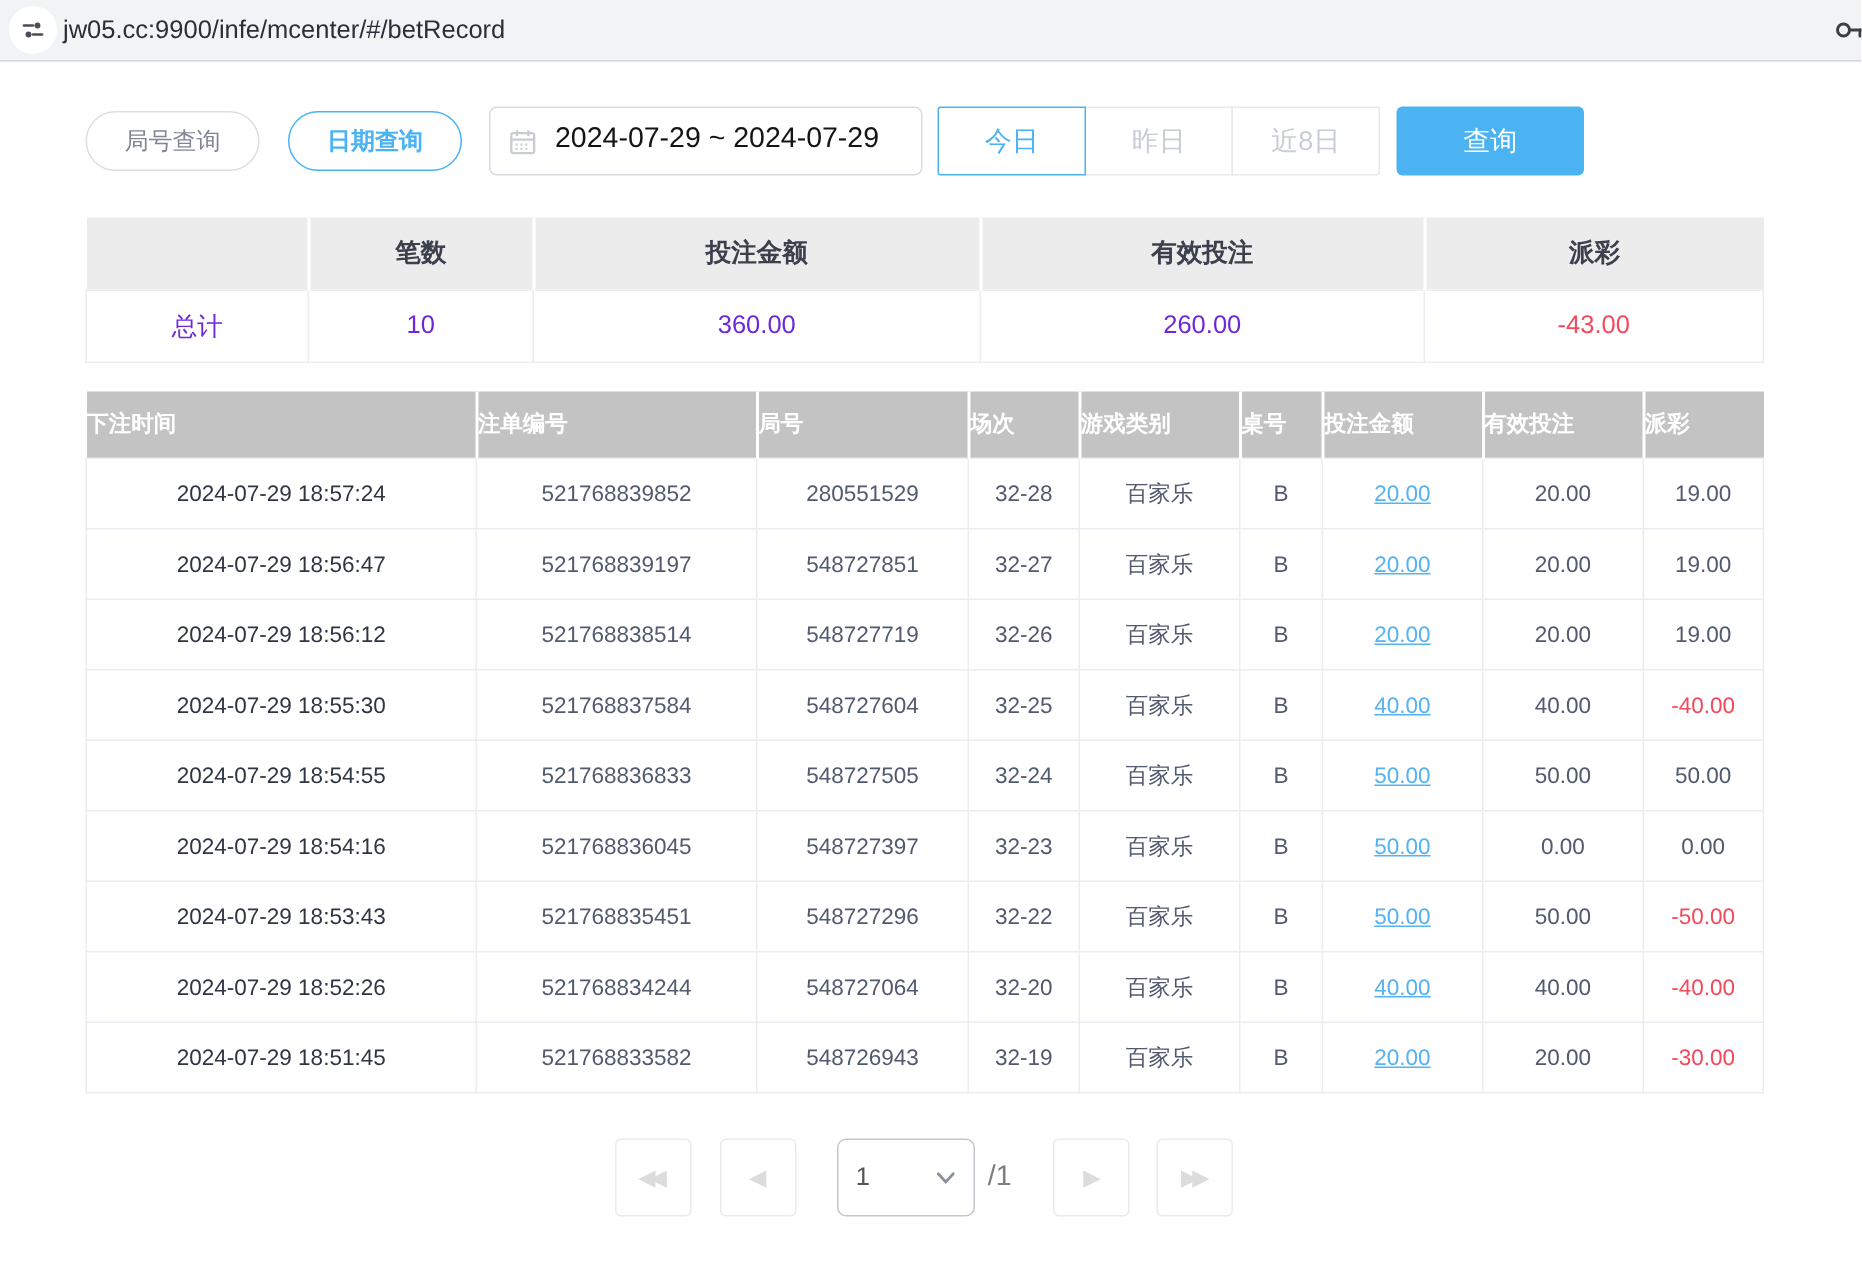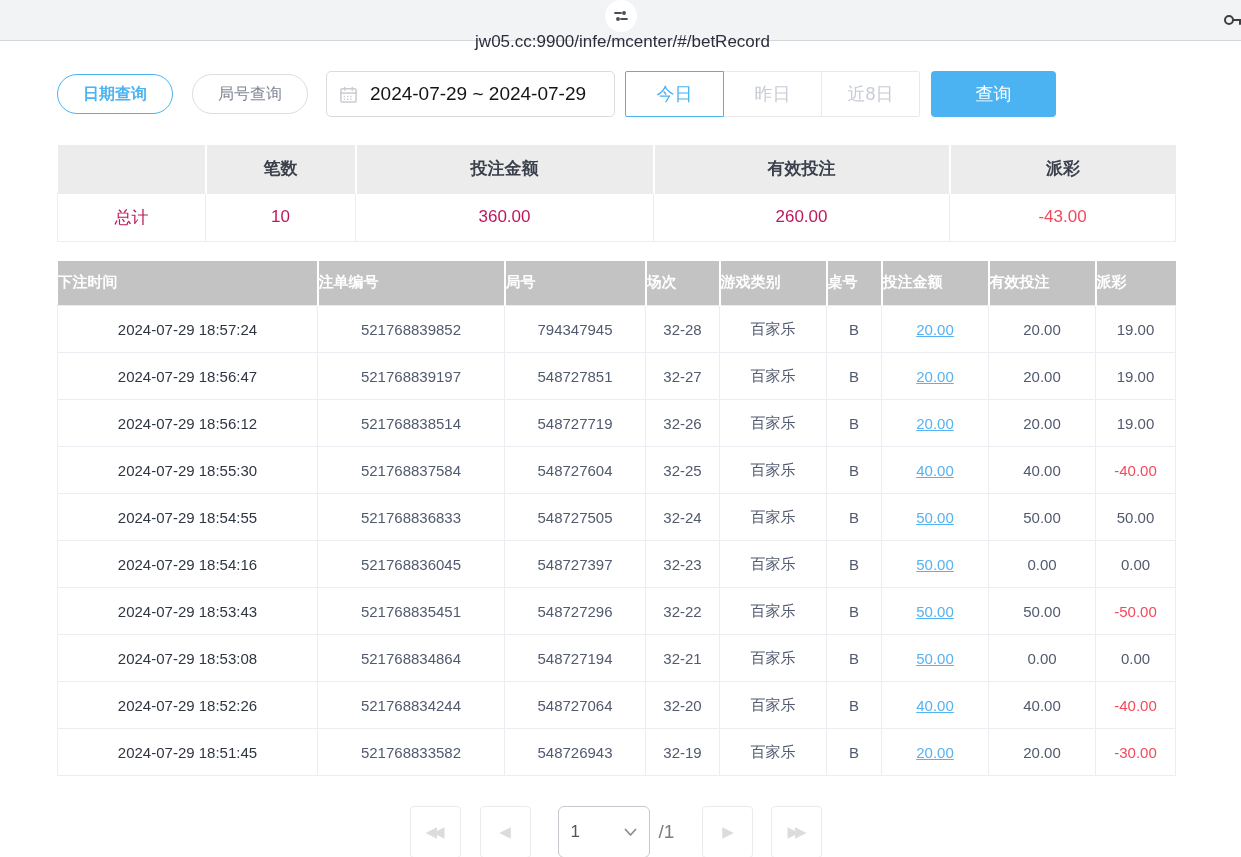--- a/index.html
+++ b/index.html
@@ -8,41 +8,41 @@
     --inactive:#c8ccd4; --gray:#808695;
   }
   *{box-sizing:border-box; margin:0; padding:0;}
   body{
     width:1241px; height:857px; overflow:hidden; background:#fff;
     font-family:"Liberation Sans","DejaVu Sans",sans-serif;
   }
   
   .urlbar{
     height:41px; background:#f2f3f5; border-bottom:1px solid #d4d6db;
-    display:flex; align-items:center; padding:0 6px; position:relative;flex-direction:column;
+    display:flex; align-items:center; padding:0 6px; position:relative;
   }
   .site-icon-circle{
     width:32px; height:32px; border-radius:50%; background:#fff;
     display:flex; align-items:center; justify-content:center; flex:0 0 auto;
   }
   .url-text{ font-size:17px; color:#2b2e3a; margin-left:4px; white-space:nowrap; }
   .key-icon-wrap{ position:absolute; right:-7px; top:9px; }
   
   .content{ padding-left:57px; width:1175px; }
   .filter-row{ margin-top:30px; display:flex; align-items:center; height:46px; }
   .pill-btn{
     height:40px; padding:0 25px; border-radius:20px; background:#fff;
     font-size:16px; display:flex; align-items:center; cursor:pointer;
     border:1px solid #dcdee2; color:var(--gray);
   }
   .pill-btn.active{ border-color:var(--accent); color:var(--accent); font-weight:bold; }
   .pill-btn + .pill-btn{ margin-left:19px; }
   .date-input{
     margin-left:18px; width:289px; height:46px; border:1px solid #d9dbe0;
-    border-radius:5px; display:flex; align-items:center; padding:0 12px;
+    border-radius:5px; display:flex; align-items:flex-end; padding:12px 12px;
     background:#fff; cursor:pointer;
   }
   .date-text{ font-size:19px; color:#141414; margin-left:12px; white-space:nowrap; }
   .seg-group{ display:flex; margin-left:10px; }
   .seg-btn{
     width:99px; height:46px; background:#fff; border:1px solid #e9e9e9;
     font-size:18px; color:var(--inactive); display:flex; align-items:center;
     justify-content:center; cursor:pointer; margin-left:-1px;
   }
   .seg-btn:first-child{ margin-left:0; border-radius:2px 0 0 2px; }
@@ -56,21 +56,21 @@
   }
   
   table{ border-collapse:collapse; table-layout:fixed; }
   .summary-table{ width:1118px; margin-top:28px; }
   .summary-table th{
     background:var(--sumhead-bg); height:48px; font-size:17px; font-weight:bold;
     color:#3b404c; text-align:center; border-right:2px solid #fff;
   }
   .summary-table th:last-child{ border-right:none; }
   .summary-table td{
-    height:48px; font-size:17px; color:#be185d; text-align:center;
+    height:48px; font-size:17px; color:#6d28d9; text-align:center;
     border:1px solid var(--row-border); background:#fff;
   }
   
   .bet-table{ width:1118px; margin-top:19px; }
   .bet-table th{
     background:var(--thead-bg); color:#fff; font-size:15px; font-weight:bold;
     height:45px; text-align:left; border-right:2px solid #fff;
   }
   .bet-table th:last-child{ border-right:none; }
   .bet-table td{
@@ -123,22 +123,22 @@
       <line x1="11" y1="11" x2="25" y2="11"></line>
       <line x1="18" y1="11" x2="18" y2="15"></line>
       <line x1="23" y1="11" x2="23" y2="15"></line>
     </svg>
   </span>
 </div>
 
 <div class="content">
 
   <div class="filter-row">
+    <div class="pill-btn">局号查询</div>
     <div class="pill-btn active">日期查询</div>
-    <div class="pill-btn">局号查询</div>
 
     <div class="date-input">
       <span class="icon">
         <svg width="19" height="19" viewBox="0 0 20 20" fill="none" stroke="#c9ccd2" stroke-width="1.6">
           <rect x="2" y="4" width="16" height="14" rx="1.5"></rect>
           <line x1="6" y1="2" x2="6" y2="6"></line>
           <line x1="14" y1="2" x2="14" y2="6"></line>
           <line x1="2" y1="8.5" x2="18" y2="8.5"></line>
           <g stroke-dasharray="1.4 2">
               <line x1="5" y1="12" x2="15" y2="12"></line>
@@ -208,21 +208,21 @@
         <th>桌号</th>
         <th>投注金额</th>
         <th>有效投注</th>
         <th>派彩</th>
       </tr>
     </thead>
     <tbody>
         <tr>
           <td>2024-07-29 18:57:24</td>
           <td>521768839852</td>
-          <td>794347945</td>
+          <td>280551529</td>
           <td>32-28</td>
           <td>百家乐</td>
           <td>B</td>
           <td><a class="bet-link">20.00</a></td>
           <td>20.00</td>
           <td>19.00</td>
         </tr>
         <tr>
           <td>2024-07-29 18:56:47</td>
           <td>521768839197</td>
@@ -281,31 +281,20 @@
         <tr>
           <td>2024-07-29 18:53:43</td>
           <td>521768835451</td>
           <td>548727296</td>
           <td>32-22</td>
           <td>百家乐</td>
           <td>B</td>
           <td><a class="bet-link">50.00</a></td>
           <td>50.00</td>
           <td class="neg">-50.00</td>
-        </tr>
-        <tr>
-          <td>2024-07-29 18:53:08</td>
-          <td>521768834864</td>
-          <td>548727194</td>
-          <td>32-21</td>
-          <td>百家乐</td>
-          <td>B</td>
-          <td><a class="bet-link">50.00</a></td>
-          <td>0.00</td>
-          <td>0.00</td>
         </tr>
         <tr>
           <td>2024-07-29 18:52:26</td>
           <td>521768834244</td>
           <td>548727064</td>
           <td>32-20</td>
           <td>百家乐</td>
           <td>B</td>
           <td><a class="bet-link">40.00</a></td>
           <td>40.00</td>

